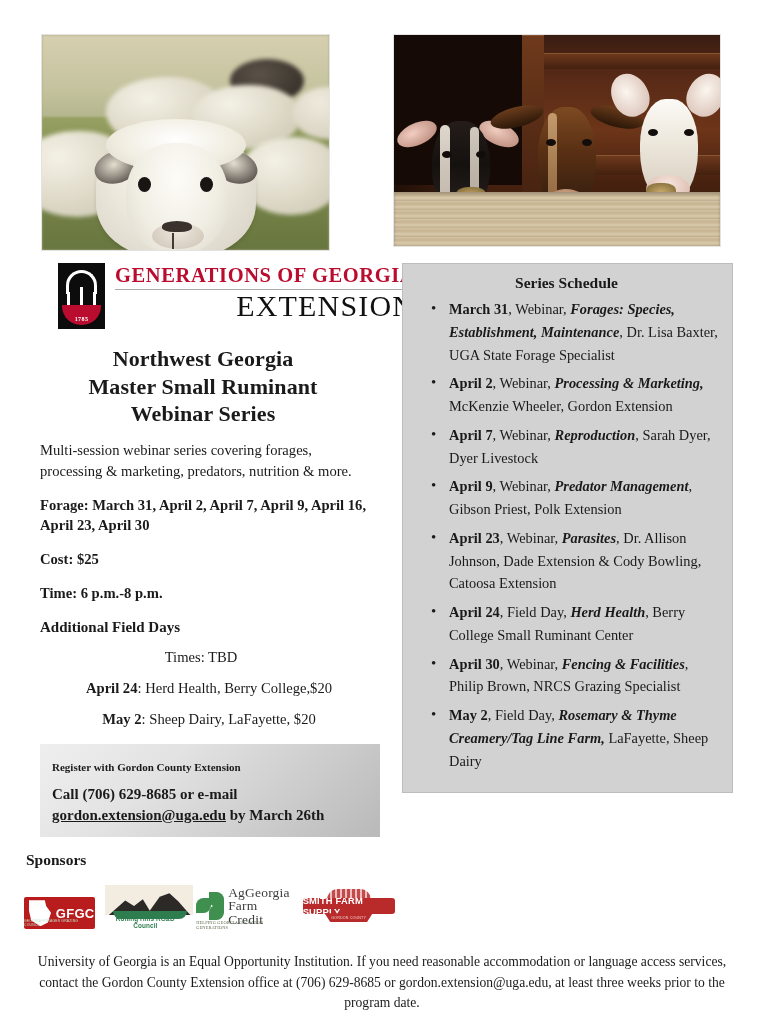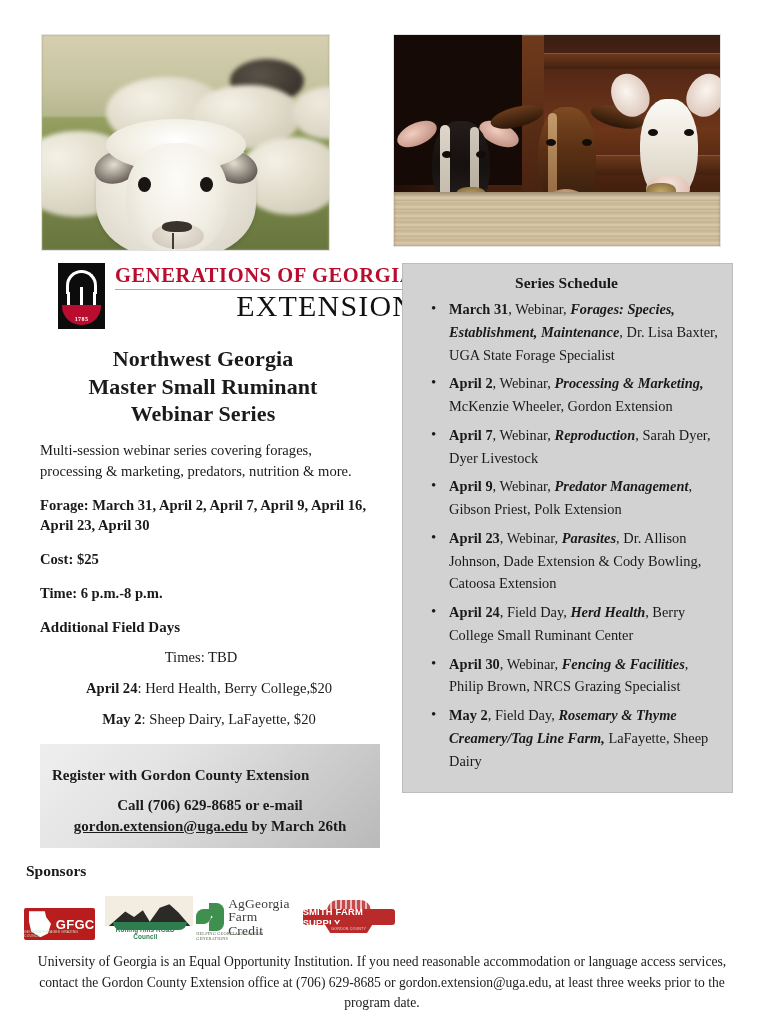--- a/index.html
+++ b/index.html
@@ -242,22 +242,22 @@
   .field-times { margin: 13px 0 0 0; text-align:center; font-size:14.6px; padding-right: 26px;}
   .field-item { margin: 14px 0 0 0; text-align:center; font-size:14.6px; padding-right: 10px;}
   .field-item b { font-weight:700; }
 
   .register-box {
     margin: 16px 0 0 0;
     background: linear-gradient(135deg, #efefef 0%, #e2e2e2 35%, #c9c9c9 75%, #b9b9b9 100%);
     padding: 9px 12px 12px 12px;
     width: 340px;
   }
-  .register-box .rb-title { font-weight:700; font-size:15px; margin:14px 0 11px 0; }
-  .register-box .rb-body { font-weight:700; font-size:15px; line-height:1.36; margin:0;text-align:center; }
+  .register-box .rb-title { font-weight:700; font-size:11px; margin:8px 0 11px 0; }
+  .register-box .rb-body { font-weight:700; font-size:15px; line-height:1.36; margin:0; }
   .register-box .rb-email { text-decoration: underline; }
 
   .sponsors-head { margin: 14px 0 0 -14px; font-weight:700; font-size:15.5px; }
 
   .sponsor-row {
     margin: 12px 0 0 -16px;
     display:flex; align-items:flex-end; gap: 10px;
     height: 48px;
   }
 

